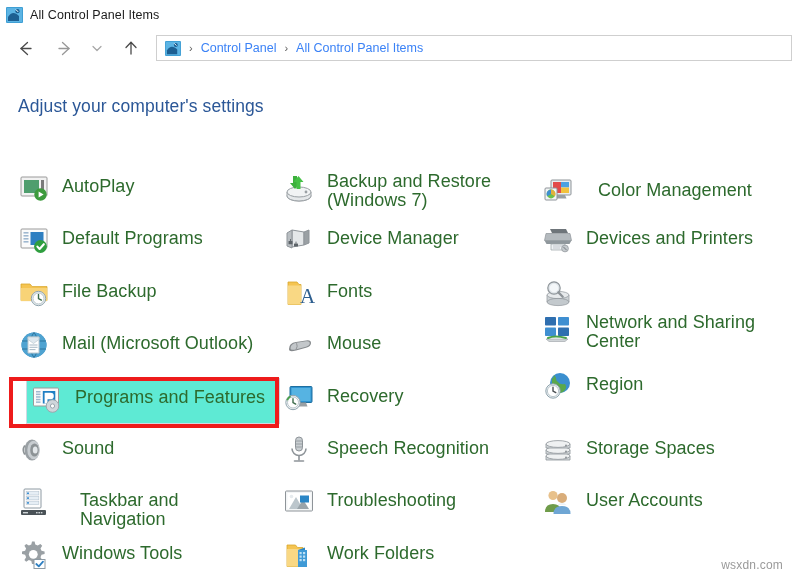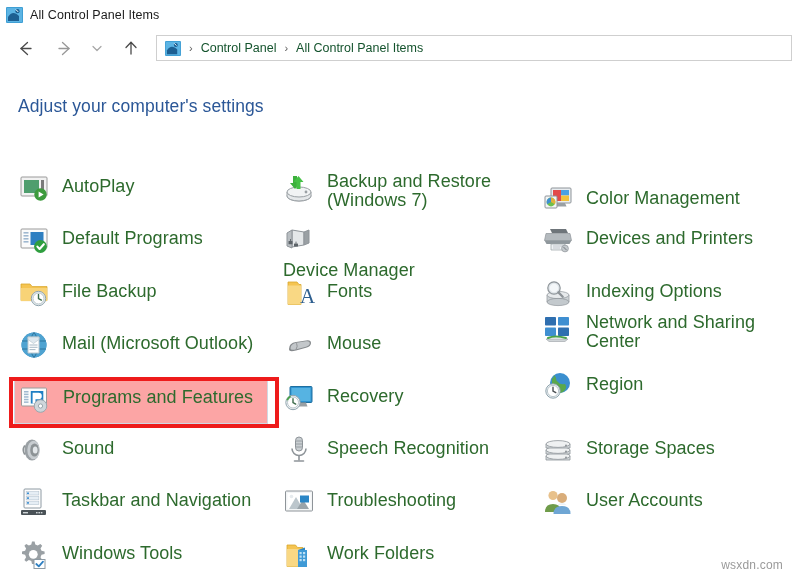--- a/index.html
+++ b/index.html
@@ -79,21 +79,21 @@
     flex: 0 0 auto;
   }
   .crumb-sep {
     color: #5a5a5a;
     font-size: 11px;
     margin: 0 8px;
     user-select: none;
   }
   .crumb {
     font-size: 12.5px;
-    color: #14532d;
+    color: #3b82f6;
     white-space: nowrap;
   }
 
   
   #heading {
     position: absolute;
     left: 18px;
     top: 96px;
     font-size: 17.5px;
     color: #2b5797;
@@ -137,22 +137,23 @@
   .item .lbl {
     font-size: 18px;
     line-height: 19px;
     color: #2d6a2d;
     padding-top: 5px;
     letter-spacing: .05px;
   }
   .item.two-line .lbl { padding-top: 0px; }
 
   .item.selected {
-    background: #fca5a5;
+    background: #5eead4;
     border: 1px solid #cfd9e3;
+    margin-left: 12px;
   }
 
   
   #redbox {
     position: absolute;
     left: 9px;
     top: 377px;
     width: 270px;
     height: 51px;
     border: 4px solid #ee1b1b;
@@ -318,21 +319,21 @@
           <svg width="32" height="32" viewBox="0 0 32 32">
       <ellipse cx="14" cy="16" rx="7.5" ry="10.5" fill="#9aa0a4"></ellipse>
       <ellipse cx="15.5" cy="16" rx="6.2" ry="9.2" fill="#c8cdd1"></ellipse>
       <ellipse cx="16.5" cy="16" rx="4.3" ry="6.6" fill="#8d9396"></ellipse>
       <ellipse cx="17.2" cy="16" rx="2.4" ry="3.6" fill="#e3e7ea"></ellipse>
       <path d="M6.5 12 q-2.5 4 0 8" stroke="#8d9396" stroke-width="1.6" fill="none" stroke-linecap="round"></path>
     </svg>
         </span>
         <span class="lbl">Sound</span>
       </div>
-      <div class="item" style="top: 314.4px;">
+      <div class="item" style="top: 314.4px; gap: 18px;">
         <span class="ico">
           <svg width="32" height="32" viewBox="0 0 32 32">
       <rect x="6" y="3" width="17" height="19" rx="1" fill="#fdfdfd" stroke="#8e9aa3"></rect>
       <rect x="8.2" y="5.6" width="12.6" height="3.4" fill="#e6eef5" stroke="#b7c6d2" stroke-width=".6"></rect>
       <rect x="9" y="6.5" width="2" height="1.6" fill="#3f8fd1"></rect>
       <rect x="8.2" y="10.4" width="12.6" height="3.4" fill="#e6eef5" stroke="#b7c6d2" stroke-width=".6"></rect>
       <rect x="9" y="11.3" width="2" height="1.6" fill="#3f8fd1"></rect>
       <rect x="8.2" y="15.2" width="12.6" height="3.4" fill="#e6eef5" stroke="#b7c6d2" stroke-width=".6"></rect>
       <rect x="9" y="16.1" width="2" height="1.6" fill="#3f8fd1"></rect>
       <rect x="3" y="24" width="25" height="5" rx="1" fill="#4a5257"></rect>
@@ -367,21 +368,21 @@
       <ellipse cx="16" cy="24" rx="12" ry="5" fill="#d3d7da" stroke="#9aa0a4"></ellipse>
       <path d="M4 20 v4 a12 5 0 0 0 24 0 v-4" fill="#e5e8ea" stroke="#9aa0a4"></path>
       <ellipse cx="16" cy="20" rx="12" ry="5" fill="#f1f3f4" stroke="#9aa0a4"></ellipse>
       <circle cx="23" cy="20" r="1.4" fill="#9aa0a4"></circle>
       <path d="M10 4 l4 0 0 7 3 0 -5 6 -5-6 3 0 Z" fill="#3db03d"></path>
       <path d="M17.5 17 l-4 0 0-7 -3 0 5-6 5 6 -3 0 Z" fill="#45c145"></path>
     </svg>
         </span>
         <span class="lbl">Backup and Restore (Windows 7)</span>
       </div>
-      <div class="item" style="top: 52.4px; flex-direction: column;">
+      <div class="item" style="top: 52.4px;">
         <span class="ico">
           <svg width="32" height="32" viewBox="0 0 32 32">
       <path d="M9 6 l12 2 0 13 -12 2 Z" fill="#e4e7e9" stroke="#8e9499"></path>
       <path d="M9 6 l-5 3 0 13 5 2 Z" fill="#b9bec2" stroke="#8e9499"></path>
       <path d="M21 8 l5-2 0 13 -5 2 Z" fill="#9aa0a4" stroke="#8e9499"></path>
       <rect x="5.5" y="17" width="4" height="3.2" rx=".5" fill="#5d6469"></rect>
       <rect x="11" y="19.6" width="4" height="3" rx=".5" fill="#5d6469"></rect>
       <g stroke="#5d6469" stroke-width=".9">
               <path d="M7.5 15 v2"></path>
               <path d="M13 17.6 v2"></path>
@@ -468,21 +469,21 @@
               <rect x="20" y="16.5" width="2.2" height="2.2"></rect>
               <rect x="16.5" y="20" width="2.2" height="2.2"></rect>
               <rect x="20" y="20" width="2.2" height="2.2"></rect>
             </g>
     </svg>
         </span>
         <span class="lbl">Work Folders</span>
       </div>
     </div>
   <div class="col" id="col3">
-      <div class="item" style="top: 12px;">
+      <div class="item" style="top: 4px; gap: 12px;">
         <span class="ico">
           <svg width="32" height="32" viewBox="0 0 32 32">
       <rect x="9" y="4" width="20" height="15" rx="1" fill="#e9edf0" stroke="#8e9499"></rect>
       <path d="M11 6 h16 v11 h-16 Z" fill="#ffffff"></path>
       <path d="M11 6 h8 v11 h-8 Z" fill="#e24b4b"></path>
       <path d="M19 6 h8 v5.5 h-8 Z" fill="#4ba1e2"></path>
       <path d="M19 11.5 h8 v5.5 h-8 Z" fill="#f2c23c"></path>
       <path d="M15 19 h8 l1.5 3.5 h-11 Z" fill="#9aa0a4"></path>
       <rect x="3" y="12" width="12" height="12" rx="1" fill="#f3f5f6" stroke="#8e9499"></rect>
       <circle cx="9" cy="18" r="4.4" fill="#6fc04a"></circle>
@@ -513,21 +514,20 @@
         <span class="ico">
           <svg width="32" height="32" viewBox="0 0 32 32">
       <path d="M5 18 h22 v7 H5 Z" fill="#cfd4d7" stroke="#8e9499" stroke-width=".7"></path>
       <ellipse cx="16" cy="18" rx="11" ry="3.6" fill="#e7eaec" stroke="#8e9499" stroke-width=".7"></ellipse>
       <ellipse cx="16" cy="25" rx="11" ry="3.6" fill="#c3c9cd" stroke="#8e9499" stroke-width=".7"></ellipse>
       <circle cx="12" cy="11" r="6.2" fill="#dfe5e9" stroke="#8e9499" stroke-width="1.2"></circle>
       <circle cx="12" cy="11" r="4.3" fill="#f4f7f9"></circle>
       <path d="M16.4 15.4 l4.3 4.3" stroke="#8e9499" stroke-width="2.3" stroke-linecap="round"></path>
     </svg>
         </span>
-        <span class="lbl">Indexing Options</span>
       </div>
       <div class="item two-line" style="top: 141px;">
         <span class="ico">
           <svg width="32" height="32" viewBox="0 0 32 32">
       <rect x="3" y="4" width="11" height="8.5" rx=".8" fill="#2f6fb0"></rect>
       <rect x="16" y="4" width="11" height="8.5" rx=".8" fill="#3f8fd1"></rect>
       <rect x="3" y="14.5" width="11" height="8.5" rx=".8" fill="#3f8fd1"></rect>
       <rect x="16" y="14.5" width="11" height="8.5" rx=".8" fill="#2f6fb0"></rect>
       <path d="M4 26 h22 l-3 2.5 H7 Z" fill="#cfd4d7" stroke="#9aa0a4" stroke-width=".6"></path>
       <path d="M6 25 q7-3 18 0" stroke="#4aa24a" stroke-width="2" fill="none" stroke-linecap="round"></path>

